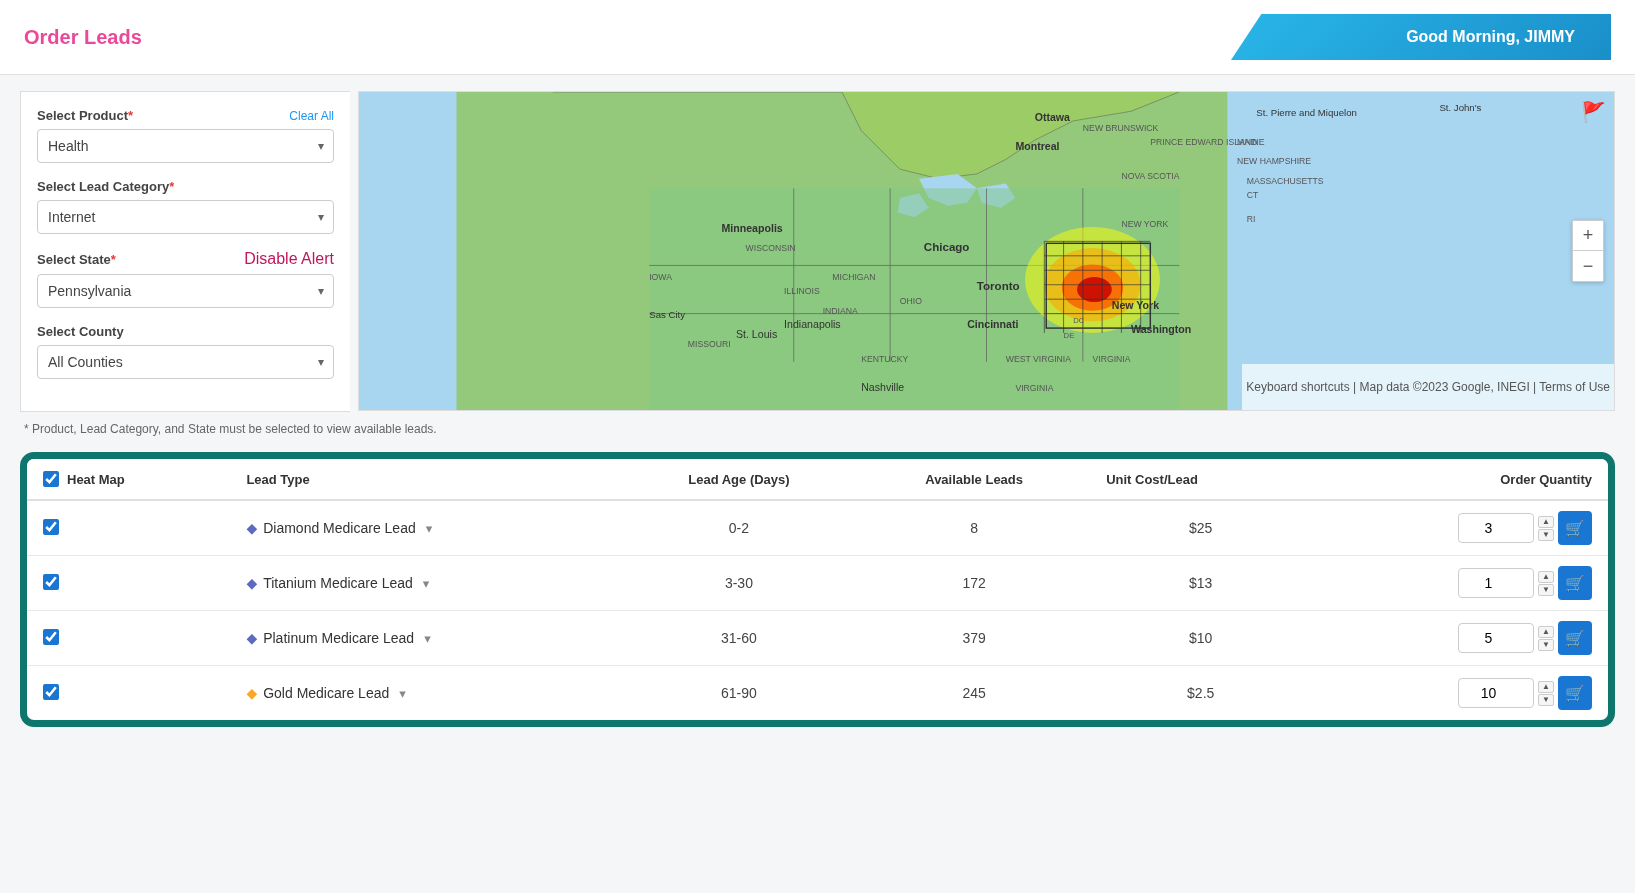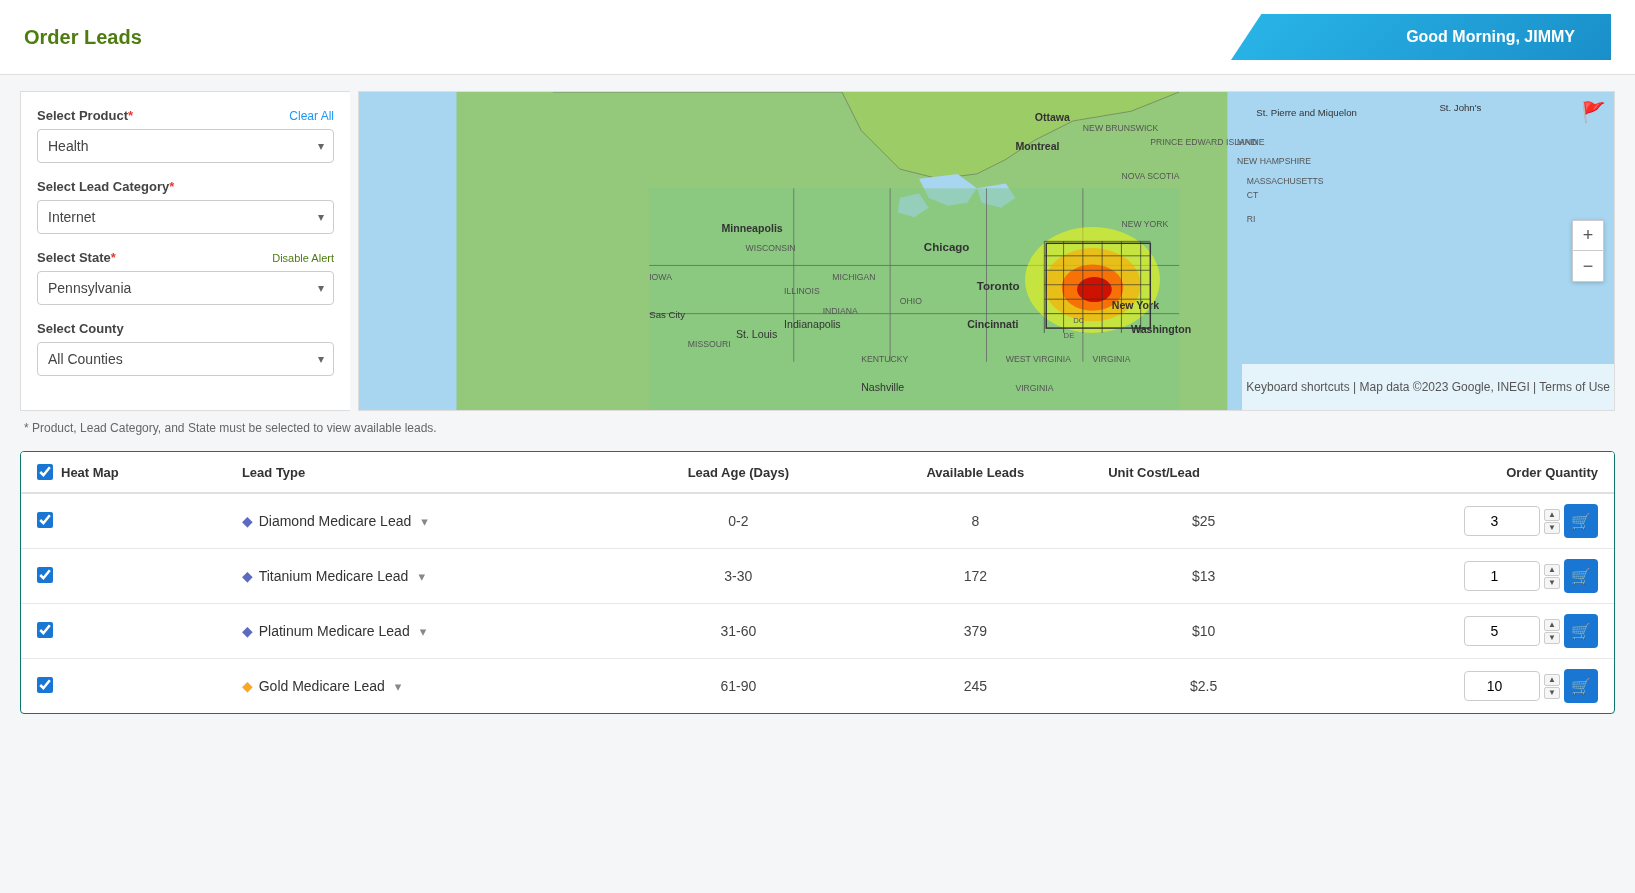--- a/index.html
+++ b/index.html
@@ -10,21 +10,21 @@
       display: flex;
       justify-content: space-between;
       align-items: center;
       background: #fff;
       padding: 14px 24px;
       border-bottom: 1px solid #e0e0e0;
     }
     .header-title {
       font-size: 20px;
       font-weight: 600;
-      color: #4d7c0f;
+      color: #ec4899;
       text-align: center;
     }
     .header-greeting {
       background: linear-gradient(135deg, #29b6e8 0%, #1a8fc9 100%);
       color: #fff;
       padding: 14px 36px;
       font-size: 16px;
       font-weight: 700;
       clip-path: polygon(8% 0%, 100% 0%, 100% 100%, 0% 100%);
       min-width: 380px;
@@ -64,22 +64,22 @@
       color: #444;
     }
     .form-label span.required { color: #e53935; }
     .clear-all-link {
       font-size: 12px;
       color: #2196f3;
       cursor: pointer;
       text-decoration: none;
     }
     .disable-alert-link {
-      font-size: 11px;
-      color: #4d7c0f;
+      font-size: 16px;
+      color: #be185d;
       cursor: pointer;
       text-decoration: none;
     }
     .select-wrapper {
       position: relative;
     }
     .form-select {
       width: 100%;
       padding: 8px 32px 8px 10px;
       border: 1px solid #ccc;
@@ -160,22 +160,22 @@
     .note {
       font-size: 12px;
       color: #666;
       margin-bottom: 16px;
       padding: 0 4px;
     }
 
     
     .leads-table-wrapper {
       background: #fff;
-      border: 1px solid #0f766e;
-      border-radius: 4px;
+      border: 7px solid #0f766e;
+      border-radius: 14px;
       overflow: hidden;
     }
     .leads-table {
       width: 100%;
       border-collapse: collapse;
     }
     .leads-table thead tr {
       background: #fff;
       border-bottom: 2px solid #e0e0e0;
     }

